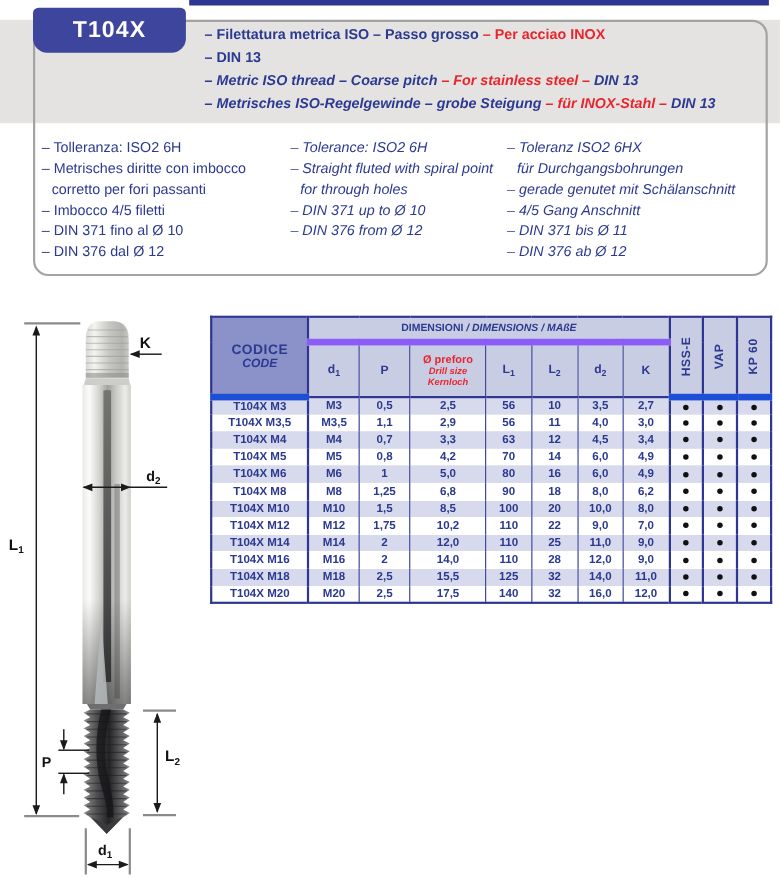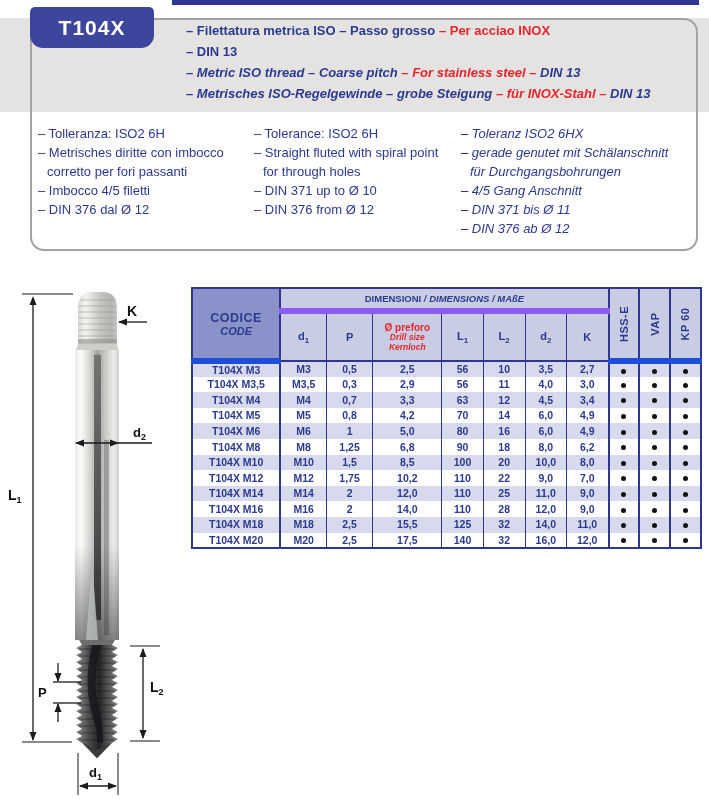--- a/index.html
+++ b/index.html
@@ -10,32 +10,32 @@
   *{box-sizing:border-box}
   html,body{margin:0;padding:0}
   body{
     width:709px;height:799px;position:relative;background:#fff;
     font-family:"Liberation Sans", sans-serif;overflow:hidden;
   }
   .top-rule{position:absolute;left:172px;top:0;width:527px;height:5px;background:#2e3692}
   .gray-band{position:absolute;left:0;top:18px;width:709px;height:94px;background:var(--band)}
   .panel{position:absolute;left:30px;top:18px;width:668px;height:233px;
     border:2px solid #a3a3a3;border-radius:14px;background:transparent}
-  .badge{position:absolute;left:30px;top:7px;width:124px;height:41px;background:var(--badge);
+  .badge{position:absolute;left:30px;top:7px;width:139px;height:41px;background:var(--badge);
     border-radius:5px 5px 13px 13px;color:#fff;font-weight:bold;font-size:21px;letter-spacing:1px;
     display:flex;align-items:center;justify-content:center}
   .titles{position:absolute;left:186px;top:20px;width:515px}
   .t-line{line-height:21px;white-space:nowrap}
   .t-main{font-size:13px;font-weight:bold}
   .t-sub{font-size:13px;font-style:italic;font-weight:bold}
   .seg-blue{color:var(--navy)} .seg-red{color:var(--red)}
   .features{position:absolute;top:124px;left:0;width:709px;font-size:13px;color:var(--navy)}
   .feat-col{position:absolute;top:0}
   .feat-it{left:38px;width:212px}
-  .feat-en{left:254px;width:212px;}
+  .feat-en{left:264px;width:212px;font-style:italic}
   .feat-de{left:461px;width:228px;font-style:italic}
   .feat-line{line-height:19px;white-space:nowrap}
   .feat-line.cont{padding-left:9px}
 
   
   table.spec{position:absolute;left:191px;top:287px;width:511px;border-collapse:collapse;
     table-layout:fixed;border:2px solid #2e3692}
   table.spec th,table.spec td{border-left:1px solid #2e3692;padding:0;text-align:center;
     color:var(--navy);overflow:hidden}
   table.spec .bl2{border-left:2px solid #2e3692}
@@ -81,33 +81,34 @@
   <div class="t-line t-sub"><span class="seg-blue">– Metric ISO thread – Coarse pitch </span><span class="seg-red">– For stainless steel –</span><span class="seg-blue"> DIN 13</span></div>
   <div class="t-line t-sub"><span class="seg-blue">– Metrisches ISO-Regelgewinde – grobe Steigung </span><span class="seg-red">– für INOX-Stahl –</span><span class="seg-blue"> DIN 13</span></div>
 </div>
 
 <div class="features">
   <div class="feat-col feat-it">
       <div class="feat-line">– Tolleranza: ISO2 6H</div>
       <div class="feat-line">– Metrisches diritte con imbocco</div>
       <div class="feat-line cont">corretto per fori passanti</div>
       <div class="feat-line">– Imbocco 4/5 filetti</div>
+      <div class="feat-line">– DIN 371 fino al Ø 10</div>
       <div class="feat-line">– DIN 376 dal Ø 12</div>
     </div>
   <div class="feat-col feat-en">
       <div class="feat-line">– Tolerance: ISO2 6H</div>
       <div class="feat-line">– Straight fluted with spiral point</div>
       <div class="feat-line cont">for through holes</div>
       <div class="feat-line">– DIN 371 up to Ø 10</div>
       <div class="feat-line">– DIN 376 from Ø 12</div>
     </div>
   <div class="feat-col feat-de">
       <div class="feat-line">– Toleranz ISO2 6HX</div>
+      <div class="feat-line cont">für Durchgangsbohrungen</div>
       <div class="feat-line">– gerade genutet mit Schälanschnitt</div>
-      <div class="feat-line cont">für Durchgangsbohrungen</div>
       <div class="feat-line">– 4/5 Gang Anschnitt</div>
       <div class="feat-line">– DIN 371 bis Ø 11</div>
       <div class="feat-line">– DIN 376 ab Ø 12</div>
     </div>
 </div>
 
 <svg class="diagram" width="190" height="539" viewBox="0 0 190 539">
   <defs>
     <linearGradient id="gSq" x1="0" y1="0" x2="1" y2="0">
       <stop offset="0" stop-color="#d8d8d5"></stop>
@@ -296,21 +297,21 @@
         <td>10</td>
         <td>3,5</td>
         <td>2,7</td>
         <td class="bl2"><span class="dot"></span></td>
         <td class="bl2"><span class="dot"></span></td>
         <td class="bl2"><span class="dot"></span></td>
       </tr>
       <tr>
         <td class="c-code">T104X M3,5</td>
         <td class="bl2">M3,5</td>
-        <td>0,3</td>
+        <td>1,1</td>
         <td>2,9</td>
         <td>56</td>
         <td>11</td>
         <td>4,0</td>
         <td>3,0</td>
         <td class="bl2"><span class="dot"></span></td>
         <td class="bl2"><span class="dot"></span></td>
         <td class="bl2"><span class="dot"></span></td>
       </tr>
       <tr class="stripe">

